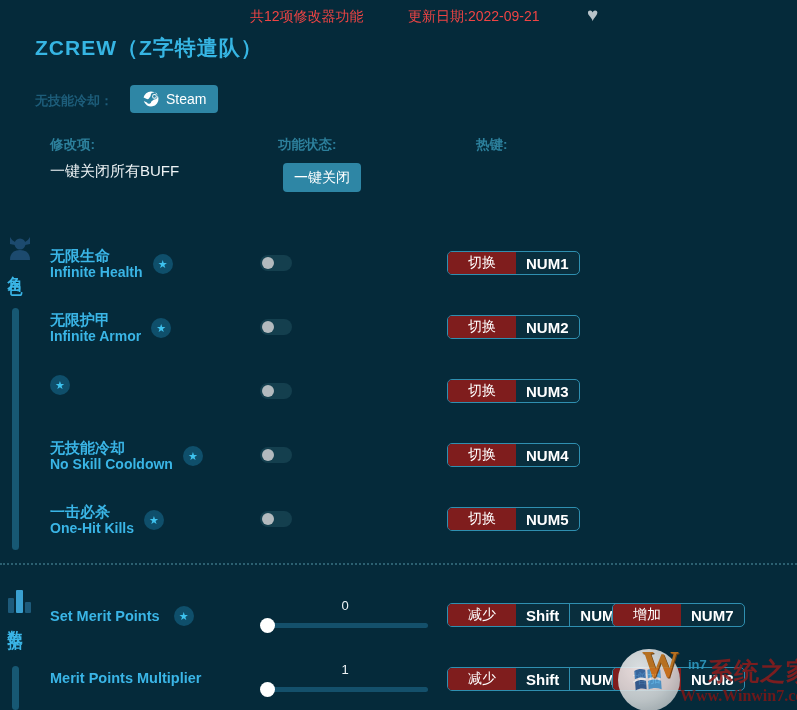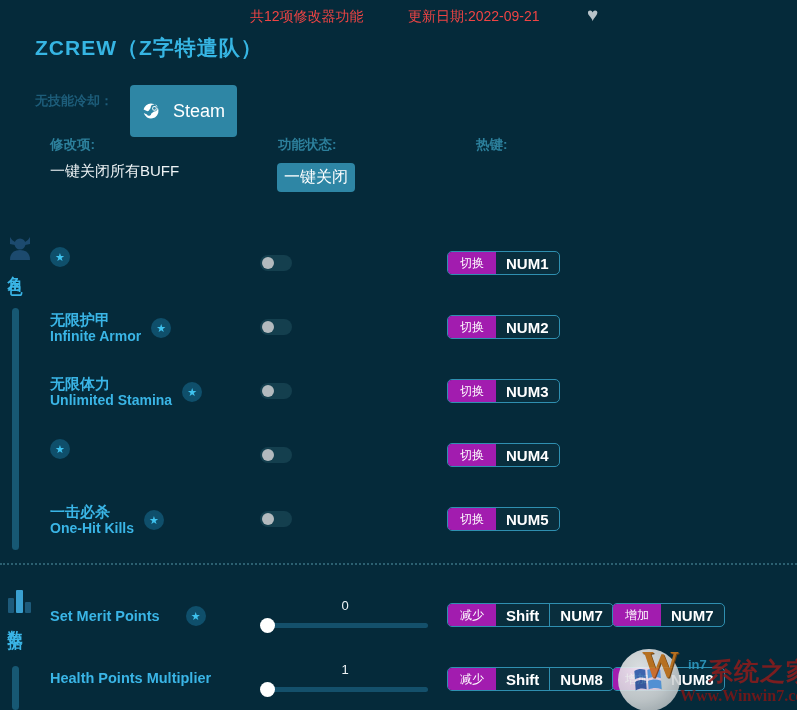--- a/index.html
+++ b/index.html
@@ -9,30 +9,30 @@
     font-family:"Liberation Sans","DejaVu Sans",sans-serif;
   }
   .abs{position:absolute}
   
   .topbar-text{font-size:14px;color:#ef4444;white-space:nowrap}
   .heart{font-size:19px;color:#b9c4ca;line-height:1}
   
   .title{font-size:21px;font-weight:bold;color:#36b5e3;letter-spacing:1px;white-space:nowrap}
   .platform-label{font-size:13px;font-weight:bold;color:#1d5d7a}
   .btn-steam{
-    height:28px;padding:12px 12px;background:#2e86a5;border-radius:4px;
-    display:flex;align-items:center;gap:13px;font-size:18px;color:#fff;cursor:pointer;
+    height:28px;padding:0 12px;background:#2e86a5;border-radius:4px;
+    display:flex;align-items:center;gap:6px;font-size:14px;color:#fff;cursor:pointer;
   }
   
   .col-header{font-size:13.5px;font-weight:bold;color:#2c7f9b;white-space:nowrap}
   
   .buff-label{font-size:15px;color:#eef3f5;white-space:nowrap}
   .btn-buff{
-    width:78px;height:29px;background:#2e86a5;border-radius:4px;color:#fff;font-size:16px;
-    display:flex;align-items:center;justify-content:center;cursor:pointer;
+    width:78px;height:29px;background:#2e86a5;border-radius:4px;color:#fff;font-size:14px;
+    display:flex;align-items:center;justify-content:center;cursor:pointer;margin-left:6px;
   }
   
   .side-label{
     writing-mode:vertical-rl;text-orientation:upright;
     font-size:15px;font-weight:bold;color:#3ab5e6;letter-spacing:5px;line-height:18px;
   }
   .side-line{width:7px;border-radius:4px;background:#175873}
   .bar-icon{display:flex;align-items:flex-end;gap:2px;height:24px}
   .bar-icon i{display:block;border-radius:1px}
   
@@ -45,25 +45,25 @@
     font-size:11px;display:flex;align-items:center;justify-content:center;flex:0 0 auto;cursor:pointer;
   }
   .toggle{width:32px;height:16px;border-radius:8px;background:#143f4e;cursor:pointer}
   .toggle .knob{position:absolute;left:2px;top:2px;width:12px;height:12px;border-radius:50%;background:#b3babe}
   
   .hk-pill{
     height:24px;box-sizing:border-box;border:1.5px solid #2f8fb0;border-radius:5px;
     display:inline-flex;align-items:stretch;overflow:hidden;background:rgba(255,255,255,0.02);cursor:pointer;
   }
   .hk-pill .seg{display:flex;align-items:center;color:#fff}
-  .hk-pill .action{background:#a21caf;padding:0 12px;font-size:12px}
+  .hk-pill .action{background:#7f1d1d;padding:0 20px;font-size:14px}
   .hk-pill .key{padding:0 10px;font-size:15px;font-weight:bold}
   .hk-pill .key + .key{border-left:1.5px solid #2f8fb0}
   
-  .data-label{display:flex;align-items:center;gap:26px;font-size:14.5px;font-weight:bold;color:#3ab5e6;white-space:nowrap}
+  .data-label{display:flex;align-items:center;gap:14px;font-size:14.5px;font-weight:bold;color:#3ab5e6;white-space:nowrap}
   .slider-value{width:166px;text-align:center;font-size:13px;color:#eef3f5}
   .slider-track{width:166px;height:5px;border-radius:2.5px;background:#14506b;cursor:pointer}
   .slider-knob{width:15px;height:15px;border-radius:50%;background:#fff;cursor:pointer}
   
   .sep-dotted{left:0;top:563px;width:797px;border-top:2px dotted #2b5f70}
   
   .watermark{left:618px;top:645px;width:179px;height:65px;opacity:.88;z-index:50;pointer-events:none}
   .wm-circle{
     left:0;top:4px;width:62px;height:62px;border-radius:50%;
     background:radial-gradient(circle at 35% 30%, #f7f7f7, #d6d9da 55%, #9fa8ac);
@@ -105,20 +105,24 @@
     <path d="M4 0 Q6 4 9 5 L9 8 L4 7 Z"></path>
       <path d="M24 0 Q22 4 19 5 L19 8 L24 7 Z"></path>
     <circle cx="14" cy="7" r="5.5"></circle>
     <path d="M4 23 Q4 13 14 13 Q24 13 24 23 Z"></path>
   </svg>
 </div>
 <div class="abs side-label" style="left:6px;top:264px">角色</div>
 <div class="abs side-line" style="left:12px;top:308px;height:242px"></div>
 
 <div class="abs fname" style="left:50px;top:247px">
+  <span class="lines">
+      <span class="cn">无限生命</span>
+      <span class="en">Infinite Health</span>
+    </span>
   <span class="star-badge">★</span>
 </div>
 <div class="abs toggle" style="left:260px;top:255px">
     <span class="knob"></span>
   </div>
 <div class="abs hk-pill" style="left:447px;top:251px">
   <span class="seg action">切换</span>
   <span class="seg key">NUM1</span>
 </div>
 
@@ -131,35 +135,35 @@
 </div>
 <div class="abs toggle" style="left:260px;top:319px">
     <span class="knob"></span>
   </div>
 <div class="abs hk-pill" style="left:447px;top:315px">
   <span class="seg action">切换</span>
   <span class="seg key">NUM2</span>
 </div>
 
 <div class="abs fname" style="left:50px;top:375px">
-  <span class="lines">
-      <span class="cn">无限体力</span>
-      <span class="en">Unlimited Stamina</span>
-    </span>
   <span class="star-badge">★</span>
 </div>
 <div class="abs toggle" style="left:260px;top:383px">
     <span class="knob"></span>
   </div>
 <div class="abs hk-pill" style="left:447px;top:379px">
   <span class="seg action">切换</span>
   <span class="seg key">NUM3</span>
 </div>
 
 <div class="abs fname" style="left:50px;top:439px">
+  <span class="lines">
+      <span class="cn">无技能冷却</span>
+      <span class="en">No Skill Cooldown</span>
+    </span>
   <span class="star-badge">★</span>
 </div>
 <div class="abs toggle" style="left:260px;top:447px">
     <span class="knob"></span>
   </div>
 <div class="abs hk-pill" style="left:447px;top:443px">
   <span class="seg action">切换</span>
   <span class="seg key">NUM4</span>
 </div>
 
@@ -199,21 +203,21 @@
   <span class="seg action">减少</span>
   <span class="seg key">Shift</span>
   <span class="seg key">NUM7</span>
 </div>
 <div class="abs hk-pill" style="left:612px;top:603px">
   <span class="seg action">增加</span>
   <span class="seg key">NUM7</span>
 </div>
 
 <div class="abs data-label" style="left:50px;top:670px">
-  <span>Health Points Multiplier</span>
+  <span>Merit Points Multiplier</span>
 </div>
 <div class="abs slider-value" style="left:262px;top:662px">1</div>
 <div class="abs slider-track" style="left:262px;top:687px"></div>
 <div class="abs slider-knob" style="left:260px;top:682px"></div>
 <div class="abs hk-pill" style="left:447px;top:667px">
   <span class="seg action">减少</span>
   <span class="seg key">Shift</span>
   <span class="seg key">NUM8</span>
 </div>
 <div class="abs hk-pill" style="left:612px;top:667px">

